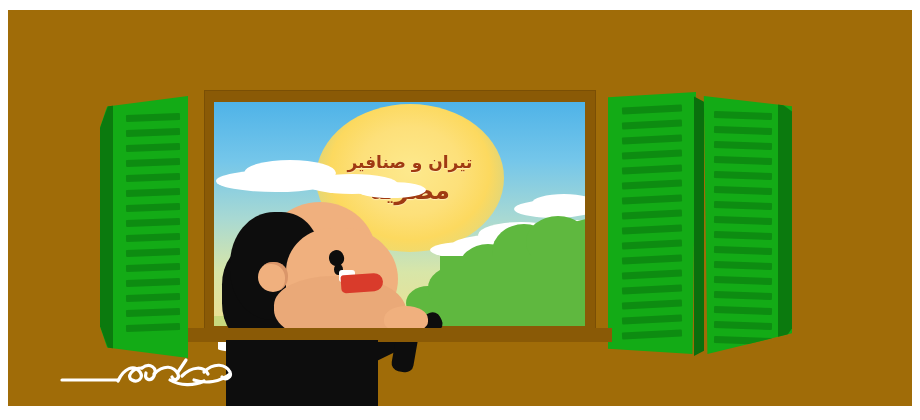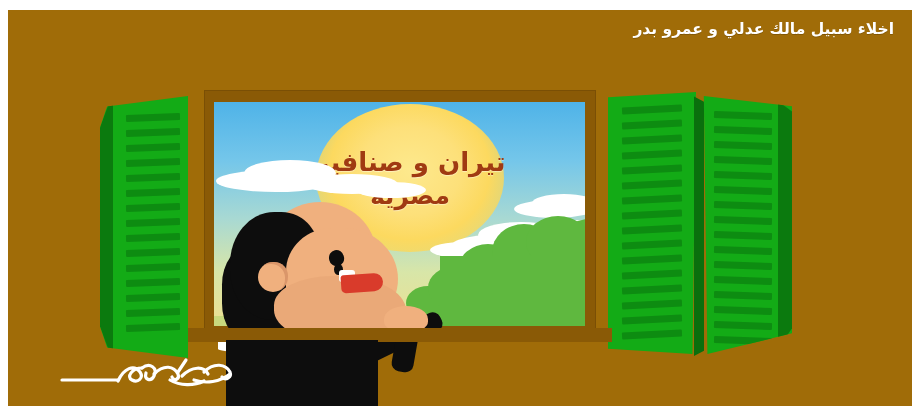--- a/index.html
+++ b/index.html
@@ -71,21 +71,21 @@
     gap:4px;
   }
   .sun-line{
     direction:rtl;
     color:#a03a12;
     font-weight:bold;
     font-family:"DejaVu Sans",sans-serif;
     white-space:nowrap;
     text-shadow:0 1px 1px rgba(255,255,255,.45);
   }
-  .sun-line-1{font-size:26px;}
+  .sun-line-1{font-size:17px;}
   .sun-line-2{font-size:25px;}
 
   
   .cloud{position:absolute;background:#ffffff;border-radius:50%;}
   .cloud-grp{position:absolute;}
   .cloud-a{left:2px;top:58px;}
   .cloud-a .c1{left:0;top:10px;width:120px;height:22px;}
   .cloud-a .c2{left:28px;top:0;width:92px;height:26px;}
   .cloud-a .c3{left:90px;top:14px;width:92px;height:20px;}
   .cloud-a .c4{left:140px;top:22px;width:70px;height:16px;}
@@ -239,21 +239,20 @@
     background:#0d0d0d;
   }
 </style>
 </head>
 <body>
 
 <div class="cartoon-page">
 
   <div class="poster">
 
-    <div class="headline">اخلاء سبيل مالك عدلي و عمرو بدر</div>
 
     <div class="window-wrap">
 
       <div class="shutter shutter-left">
         <div class="side"></div>
         <div class="louvers">
           <div class="louver" style="left:26px;top:18px;width:54px;transform:rotate(-2deg);"></div>
           <div class="louver" style="left:26px;top:33px;width:54px;transform:rotate(-2deg);"></div>
           <div class="louver" style="left:26px;top:48px;width:54px;transform:rotate(-2deg);"></div>
           <div class="louver" style="left:26px;top:63px;width:54px;transform:rotate(-2deg);"></div>

